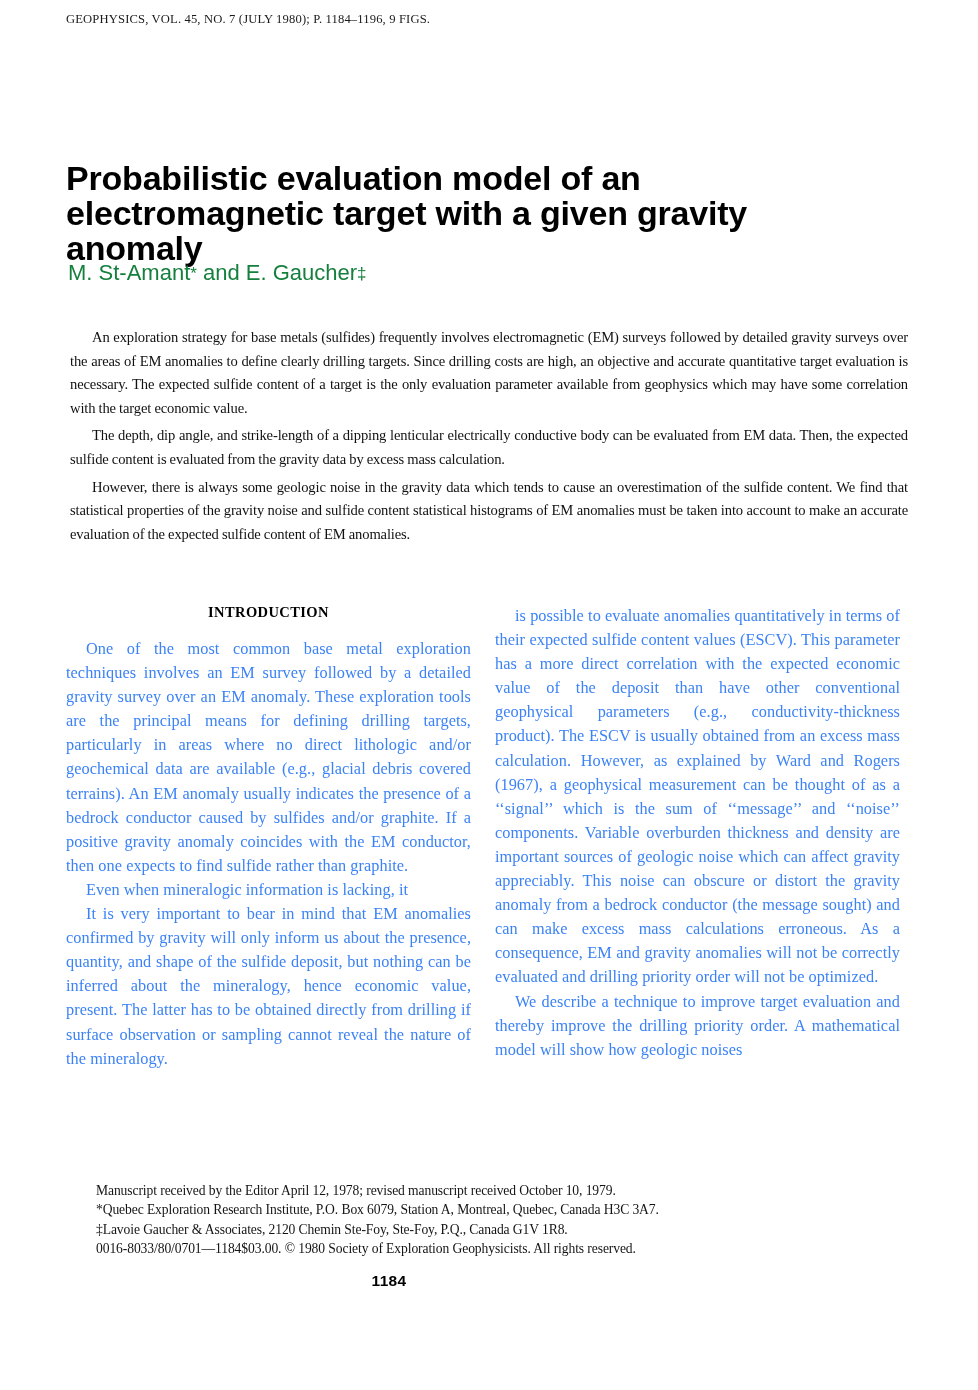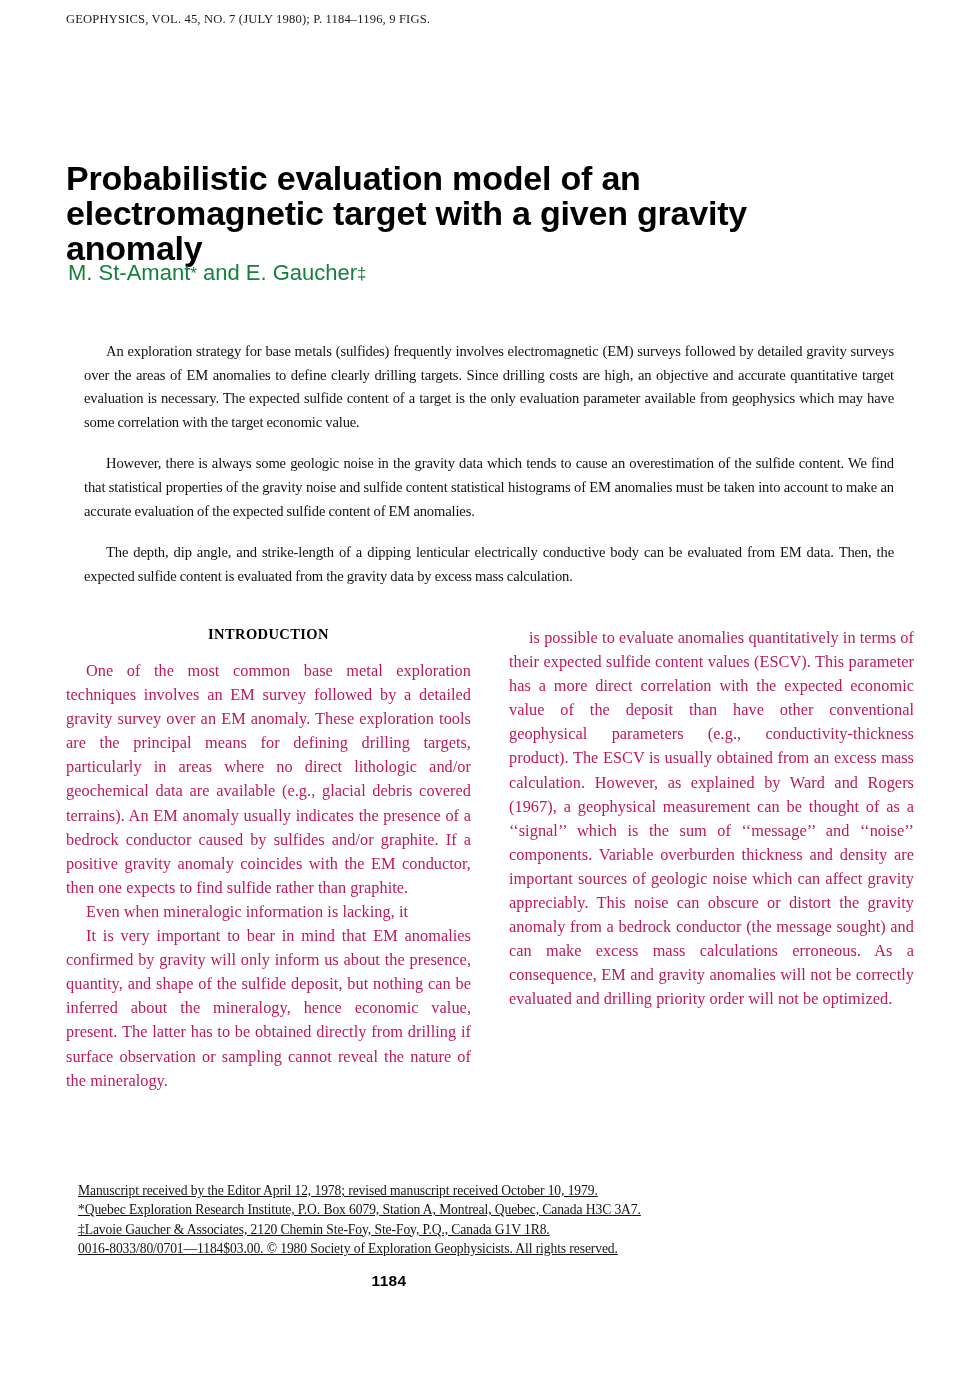--- a/index.html
+++ b/index.html
@@ -68,39 +68,39 @@
   }
 
   
   .abstract {
     position: absolute;
     left: 66px;
     top: 322px;
     width: 846px;
   }
   .abstract p {
-    margin: 18px;
+    margin: 4px;
     text-indent: 22px;
     text-align: justify;
     font-size: 14.6px;
     line-height: 23.6px;
     letter-spacing: -0.15px;
     word-spacing: -0.3px;
     color: #111111;
   }
 
   
   .columns {
     position: absolute;
     left: 66px;
-    top: 626px;
+    top: 604px;
     width: 848px;
     height: 512px;
     display: flex;
-    gap: 38px;
+    gap: 24px;
   }
   .col {
     width: 405px;
     position: relative;
   }
   .section-heading {
     font-family: "Liberation Serif", "DejaVu Serif", serif;
     font-weight: bold;
     font-size: 14.5px;
     letter-spacing: 0.4px;
@@ -108,30 +108,29 @@
     margin: 0 0 16px 0;
     color: #000000;
   }
   .col p {
     margin: 0;
     text-indent: 20px;
     text-align: justify;
     font-size: 16.3px;
     line-height: 24.1px;
     letter-spacing: 0.05px;
-    color: #be185d;
+    color: #3b82f6;
   }
 
   
   .footnotes {
     position: absolute;
-    left: 78px;
+    left: 96px;
     top: 1181px;
     width: 830px;
-    text-decoration: underline;
   }
   .footnotes div {
     font-size: 13.6px;
     line-height: 19.3px;
     letter-spacing: -0.1px;
     color: #141414;
     white-space: nowrap;
   }
 
   
@@ -156,35 +155,36 @@
   <div class="running-head">GEOPHYSICS, VOL. 45, NO. 7 (JULY 1980); P. 1184–1196, 9 FIGS.</div>
 
   <h1 class="title">Probabilistic evaluation model of an electromagnetic target with a given gravity anomaly</h1>
 
   <div class="authors">
     <span>M. St-Amant</span><span class="fn-mark">*</span><span> and E. Gaucher</span><span class="fn-mark">‡</span>
   </div>
 
   <div class="abstract">
     <p>An exploration strategy for base metals (sulfides) frequently involves electromagnetic (EM) surveys followed by detailed gravity surveys over the areas of EM anomalies to define clearly drilling targets. Since drilling costs are high, an objective and accurate quantitative target evaluation is necessary. The expected sulfide content of a target is the only evaluation parameter available from geophysics which may have some correlation with the target economic value.</p>
+    <p>The depth, dip angle, and strike-length of a dipping lenticular electrically conductive body can be evaluated from EM data. Then, the expected sulfide content is evaluated from the gravity data by excess mass calculation.</p>
     <p>However, there is always some geologic noise in the gravity data which tends to cause an overestimation of the sulfide content. We find that statistical properties of the gravity noise and sulfide content statistical histograms of EM anomalies must be taken into account to make an accurate evaluation of the expected sulfide content of EM anomalies.</p>
-    <p>The depth, dip angle, and strike-length of a dipping lenticular electrically conductive body can be evaluated from EM data. Then, the expected sulfide content is evaluated from the gravity data by excess mass calculation.</p>
   </div>
 
   <div class="columns">
 
     <div class="col">
       <h2 class="section-heading">INTRODUCTION</h2>
       <p>One of the most common base metal exploration techniques involves an EM survey followed by a detailed gravity survey over an EM anomaly. These exploration tools are the principal means for defining drilling targets, particularly in areas where no direct lithologic and/or geochemical data are available (e.g., glacial debris covered terrains). An EM anomaly usually indicates the presence of a bedrock conductor caused by sulfides and/or graphite. If a positive gravity anomaly coincides with the EM conductor, then one expects to find sulfide rather than graphite.</p>
       <p>Even when mineralogic information is lacking, it</p>
       <p>It is very important to bear in mind that EM anomalies confirmed by gravity will only inform us about the presence, quantity, and shape of the sulfide deposit, but nothing can be inferred about the mineralogy, hence economic value, present. The latter has to be obtained directly from drilling if surface observation or sampling cannot reveal the nature of the mineralogy.</p>
     </div>
 
     <div class="col">
       <p>is possible to evaluate anomalies quantitatively in terms of their expected sulfide content values (ESCV). This parameter has a more direct correlation with the expected economic value of the deposit than have other conventional geophysical parameters (e.g., conductivity-thickness product). The ESCV is usually obtained from an excess mass calculation. However, as explained by Ward and Rogers (1967), a geophysical measurement can be thought of as a ‘‘signal’’ which is the sum of ‘‘message’’ and ‘‘noise’’ components. Variable overburden thickness and density are important sources of geologic noise which can affect gravity appreciably. This noise can obscure or distort the gravity anomaly from a bedrock conductor (the message sought) and can make excess mass calculations erroneous. As a consequence, EM and gravity anomalies will not be correctly evaluated and drilling priority order will not be optimized.</p>
+      <p>We describe a technique to improve target evaluation and thereby improve the drilling priority order. A mathematical model will show how geologic noises</p>
     </div>
 
   </div>
 
   <div class="footnotes">
     <div>Manuscript received by the Editor April 12, 1978; revised manuscript received October 10, 1979.</div>
     <div>*Quebec Exploration Research Institute, P.O. Box 6079, Station A, Montreal, Quebec, Canada H3C 3A7.</div>
     <div>‡Lavoie Gaucher &amp; Associates, 2120 Chemin Ste-Foy, Ste-Foy, P.Q., Canada G1V 1R8.</div>
     <div>0016-8033/80/0701—1184$03.00. © 1980 Society of Exploration Geophysicists. All rights reserved.</div>
   </div>

